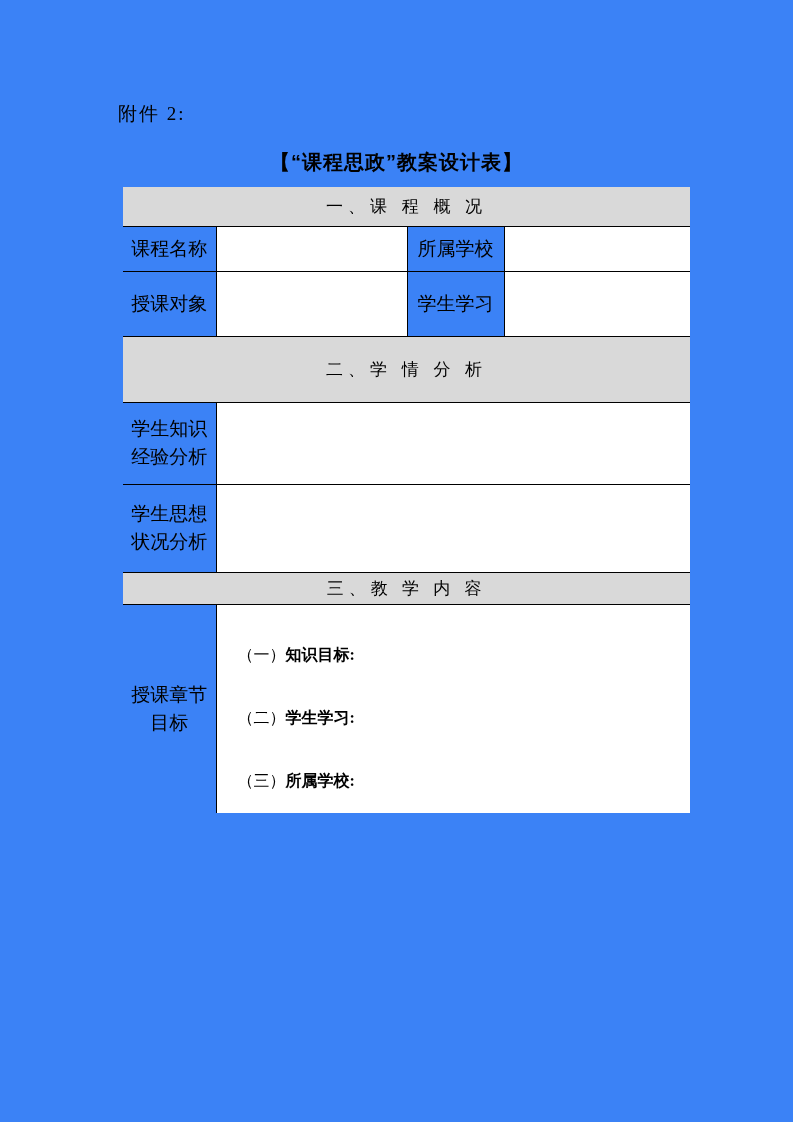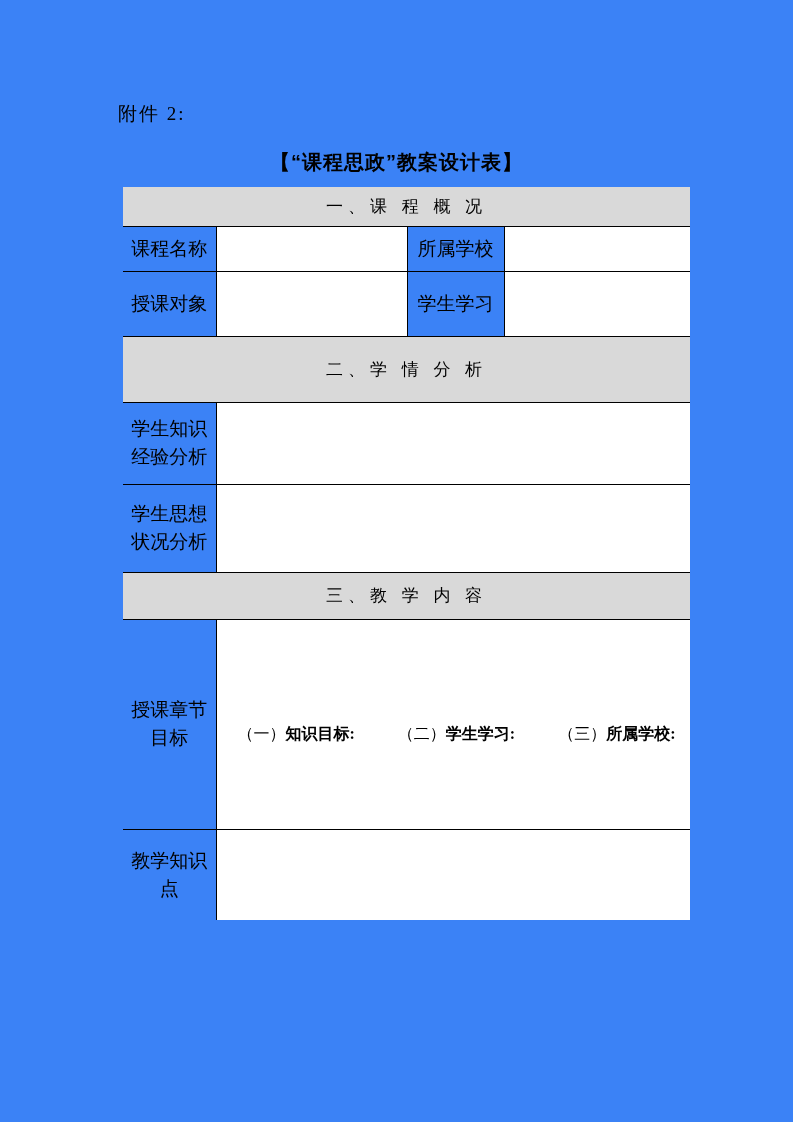--- a/index.html
+++ b/index.html
@@ -64,41 +64,41 @@
     line-height: 28px;
     white-space: pre-line;
   }
 
   .value-cell { background: #ffffff; }
 
   .objectives-cell { vertical-align: top; }
 
   .objectives-list {
     display: flex;
-    flex-direction: row;
+    flex-direction: column;
     gap: 43px;
     padding: 19px 8px 0 21px;
     font-family: "Liberation Serif", serif;
     font-size: 16px;
     line-height: 20px;
   }
 
   .goal-prefix { font-weight: normal; }
   .goal-text { font-weight: bold; }
 
   
   tr.h-sec1   { height: 40px; }
   tr.h-row1   { height: 45px; }
   tr.h-row2   { height: 47px; }
   tr.h-row3   { height: 65px; }
   tr.h-sec2   { height: 66px; }
   tr.h-ana    { height: 82px; }
   tr.h-ana2   { height: 85px; }
   tr.h-ana3   { height: 88px; }
-  tr.h-sec3   { height: 47px; }
+  tr.h-sec3   { height: 32px; font-family: Liberation Serif, serif; }
   tr.h-goals  { height: 210px; }
   tr.h-points { height: 92px; }
 </style>
 </head>
 <body>
 
 <div class="page">
 
   <div class="attachment-label">附件 2:</div>
 
@@ -159,20 +159,16 @@
           </div>
           <div>
             <span class="goal-prefix">（二）</span><span class="goal-text">学生学习:</span>
           </div>
           <div>
             <span class="goal-prefix">（三）</span><span class="goal-text">所属学校:</span>
           </div>
         </div>
       </td>
     </tr>
-    <tr class="h-points">
-      <td class="label-cell">教学知识点</td>
-      <td class="value-cell" colspan="3"></td>
-    </tr>
   </tbody>
     </table>
 
 </div>
 
 </body></html>

